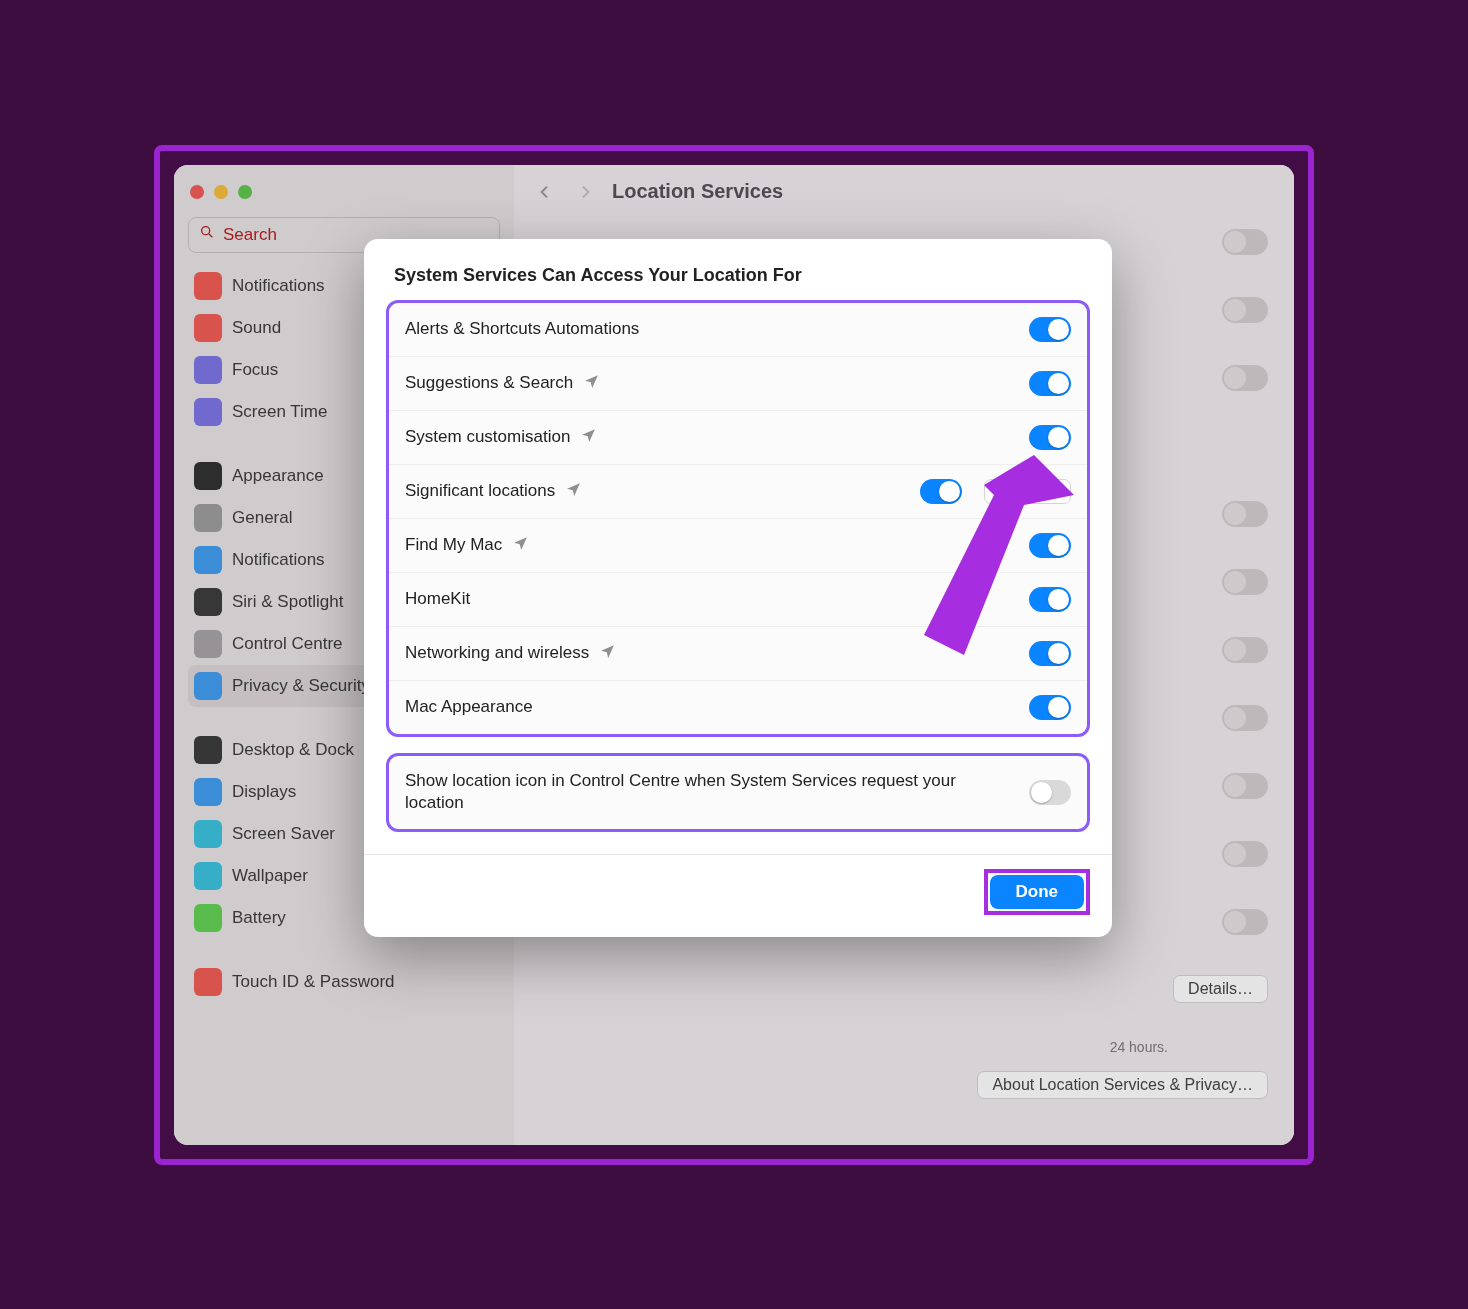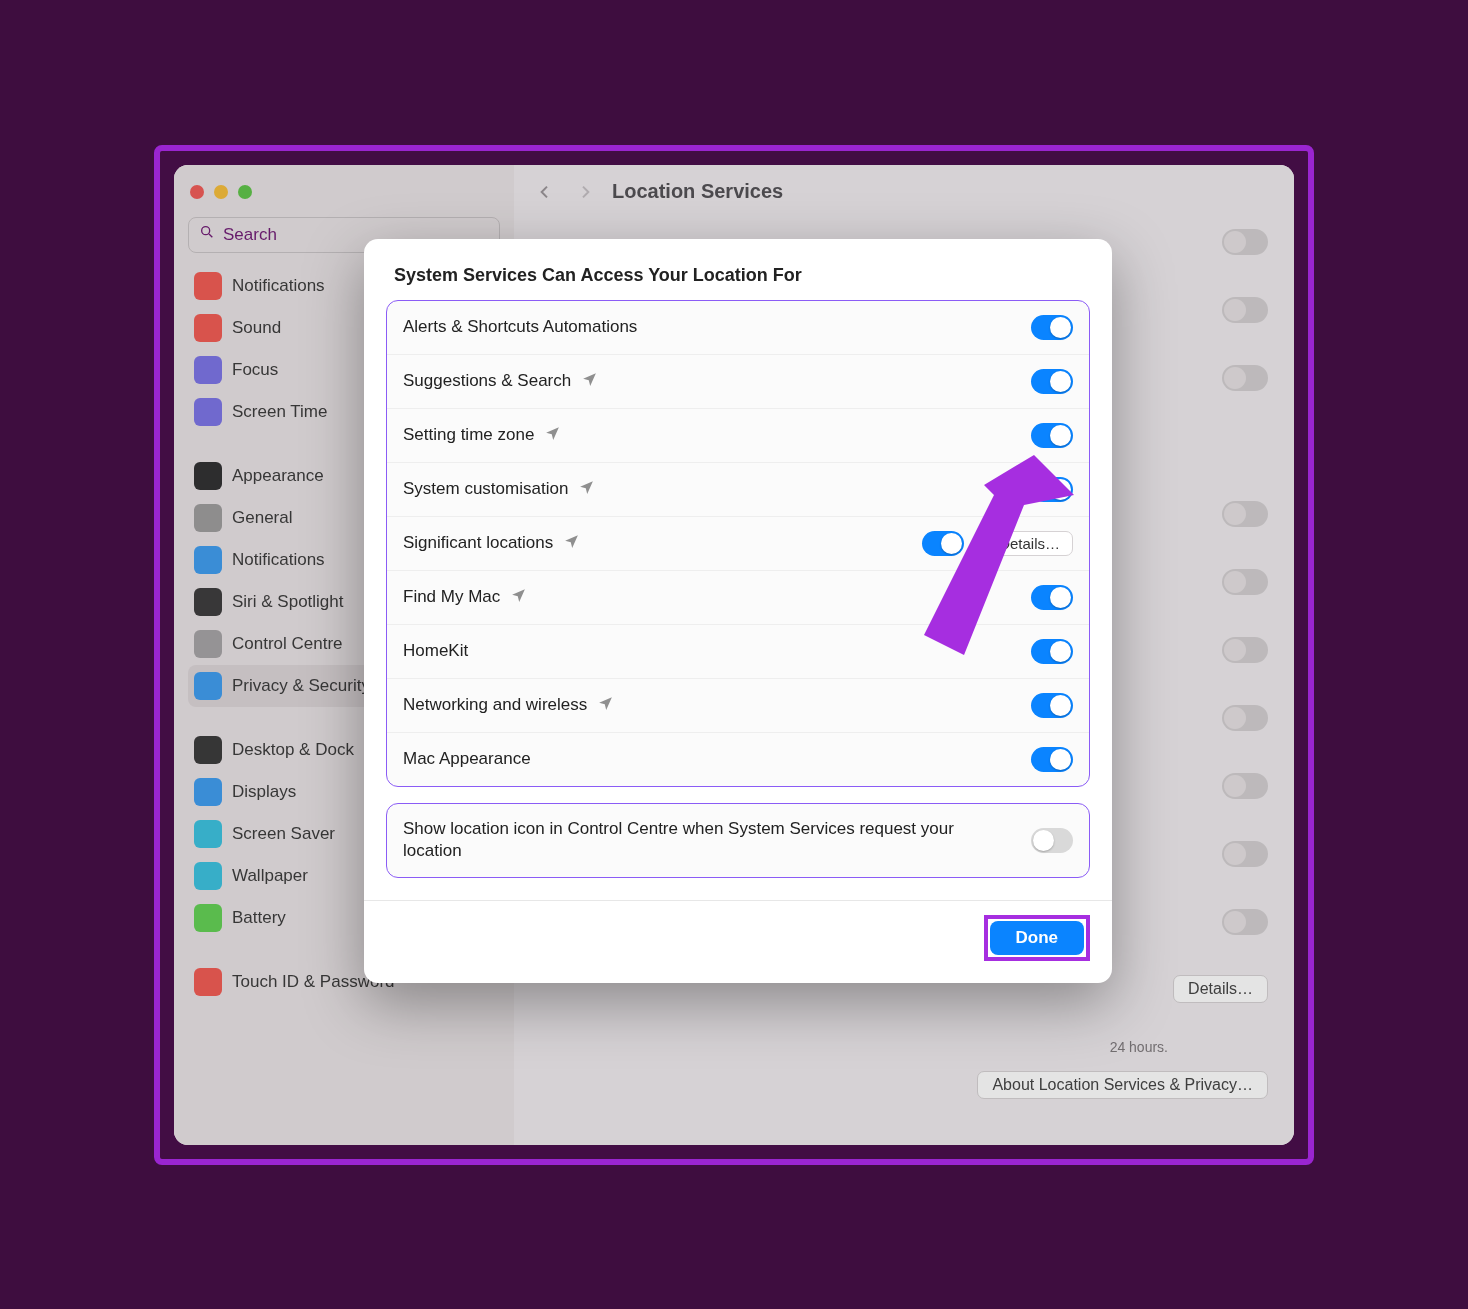--- a/index.html
+++ b/index.html
@@ -5,41 +5,41 @@
   * { box-sizing: border-box; margin: 0; padding: 0; font-family: -apple-system, "Helvetica Neue", Arial, sans-serif; }
   body { width: 1468px; height: 1309px; display: flex; align-items: center; justify-content: center; background: #3e0d3f; }
   .frame { width: 1160px; height: 1020px; background: #420d44; border: 6px solid #9a25d0; border-radius: 8px; position: relative; overflow: hidden; }
   .window { position: absolute; inset: 14px; background: #ece8ec; border-radius: 14px; display: flex; overflow: hidden; }
   .sidebar { width: 340px; background: #e9e3e5; padding: 14px 14px 0 14px; overflow: hidden; flex: none; }
   .traffic { display: flex; gap: 10px; margin: 6px 0 18px 2px; }
   .dot { width: 14px; height: 14px; border-radius: 50%; }
   .dot.red { background: #f15a57; }
   .dot.yellow { background: #f6bd3a; }
   .dot.green { background: #5ec448; }
-  .search { display: flex; align-items: center; gap: 8px; border: 1px solid #c9c4c6; border-radius: 8px; padding: 6px 10px; color: #701a75; font-size: 17px; height: 36px; }
+  .search { display: flex; align-items: center; gap: 8px; border: 1px solid #c9c4c6; border-radius: 8px; padding: 6px 10px; color: #b91c1c; font-size: 17px; height: 36px; }
   .search svg { width: 16px; height: 16px; }
   .side-list { margin-top: 12px; }
   .side-item { display: flex; align-items: center; gap: 10px; padding: 7px 6px; border-radius: 8px; font-size: 17px; color: #3b3b3b; }
   .side-item.sel { background: #dcd5d8; }
   .sicon { width: 28px; height: 28px; border-radius: 6px; display: flex; align-items: center; justify-content: center; color: #fff; font-size: 15px; flex: none; }
   .side-gap { height: 22px; }
   .main { flex: 1; background: #efebee; display: flex; flex-direction: column; }
   .main-head { display: flex; align-items: center; gap: 14px; padding: 14px 18px; }
   .navbtn { width: 26px; height: 26px; display: flex; align-items: center; justify-content: center; color: #9b9599; }
   .navbtn svg { width: 16px; height: 20px; }
   .main-title { font-size: 20px; font-weight: 700; color: #535055; text-align: center; }
   .main-body { flex: 1; position: relative; padding: 0 22px; }
   .bg-toggle { position: absolute; right: 26px; width: 46px; height: 26px; border-radius: 14px; background: #d3cfd1; }
   .bg-toggle::after { content: ""; position: absolute; left: 2px; top: 2px; width: 22px; height: 22px; background: #e6e1e3; border-radius: 50%; }
   .bg-details { position: absolute; right: 26px; background: #fff; border: 1px solid #d6d2d4; border-radius: 7px; padding: 4px 14px; font-size: 16px; color: #444; }
   .bg-text { position: absolute; color: #7e797c; font-size: 14px; }
   .overlay { position: absolute; inset: 0; background: rgba(30,30,30,0.12); pointer-events: none; }
   .modal { position: absolute; left: 190px; top: 74px; width: 748px; background: #fff; border-radius: 14px; box-shadow: 0 20px 60px rgba(0,0,0,0.35); padding: 26px 0 22px 0; display: flex; flex-direction: column; }
   .modal-title { font-size: 18px; font-weight: 700; padding: 0 30px 14px 30px; color: #222; }
-  .modal-group { margin: 0 22px; border: 1px solid #8b5cf6; border-radius: 12px; background: #fbfbfb; }
+  .modal-group { margin: 0 22px; border: 3px solid #8b5cf6; border-radius: 12px; background: #fbfbfb; }
   .mg2 { margin-top: 16px; }
   .row { display: flex; align-items: center; padding: 14px 16px; border-bottom: 1px solid #eee; gap: 10px; }
   .row:last-child { border-bottom: none; }
   .row-label { font-size: 17px; color: #222; }
   .loc-arrow { color: #8f8f8f; }
   .loc-arrow svg { width: 17px; height: 17px; }
   .spacer { flex: 1; }
   .toggle { width: 42px; height: 25px; border-radius: 14px; position: relative; flex: none; }
   .toggle.on { background: #0a84ff; }
   .toggle.off { background: #d9d9d9; }
@@ -190,28 +190,20 @@
           </div>
           <div class="row">
             <span class="row-label">Suggestions &amp; Search</span>
             <span class="loc-arrow"><svg viewBox="0 0 24 24" fill="currentColor">
                 <path d="M3 11 L21 3 L13 21 L11 13 Z"></path>
               </svg></span>
             <span class="spacer"></span>
             <span class="toggle on"></span>
           </div>
           <div class="row">
-            <span class="row-label">Setting time zone</span>
-            <span class="loc-arrow"><svg viewBox="0 0 24 24" fill="currentColor">
-                <path d="M3 11 L21 3 L13 21 L11 13 Z"></path>
-              </svg></span>
-            <span class="spacer"></span>
-            <span class="toggle on"></span>
-          </div>
-          <div class="row">
             <span class="row-label">System customisation</span>
             <span class="loc-arrow"><svg viewBox="0 0 24 24" fill="currentColor">
                 <path d="M3 11 L21 3 L13 21 L11 13 Z"></path>
               </svg></span>
             <span class="spacer"></span>
             <span class="toggle on"></span>
           </div>
           <div class="row">
             <span class="row-label">Significant locations</span>
             <span class="loc-arrow"><svg viewBox="0 0 24 24" fill="currentColor">

